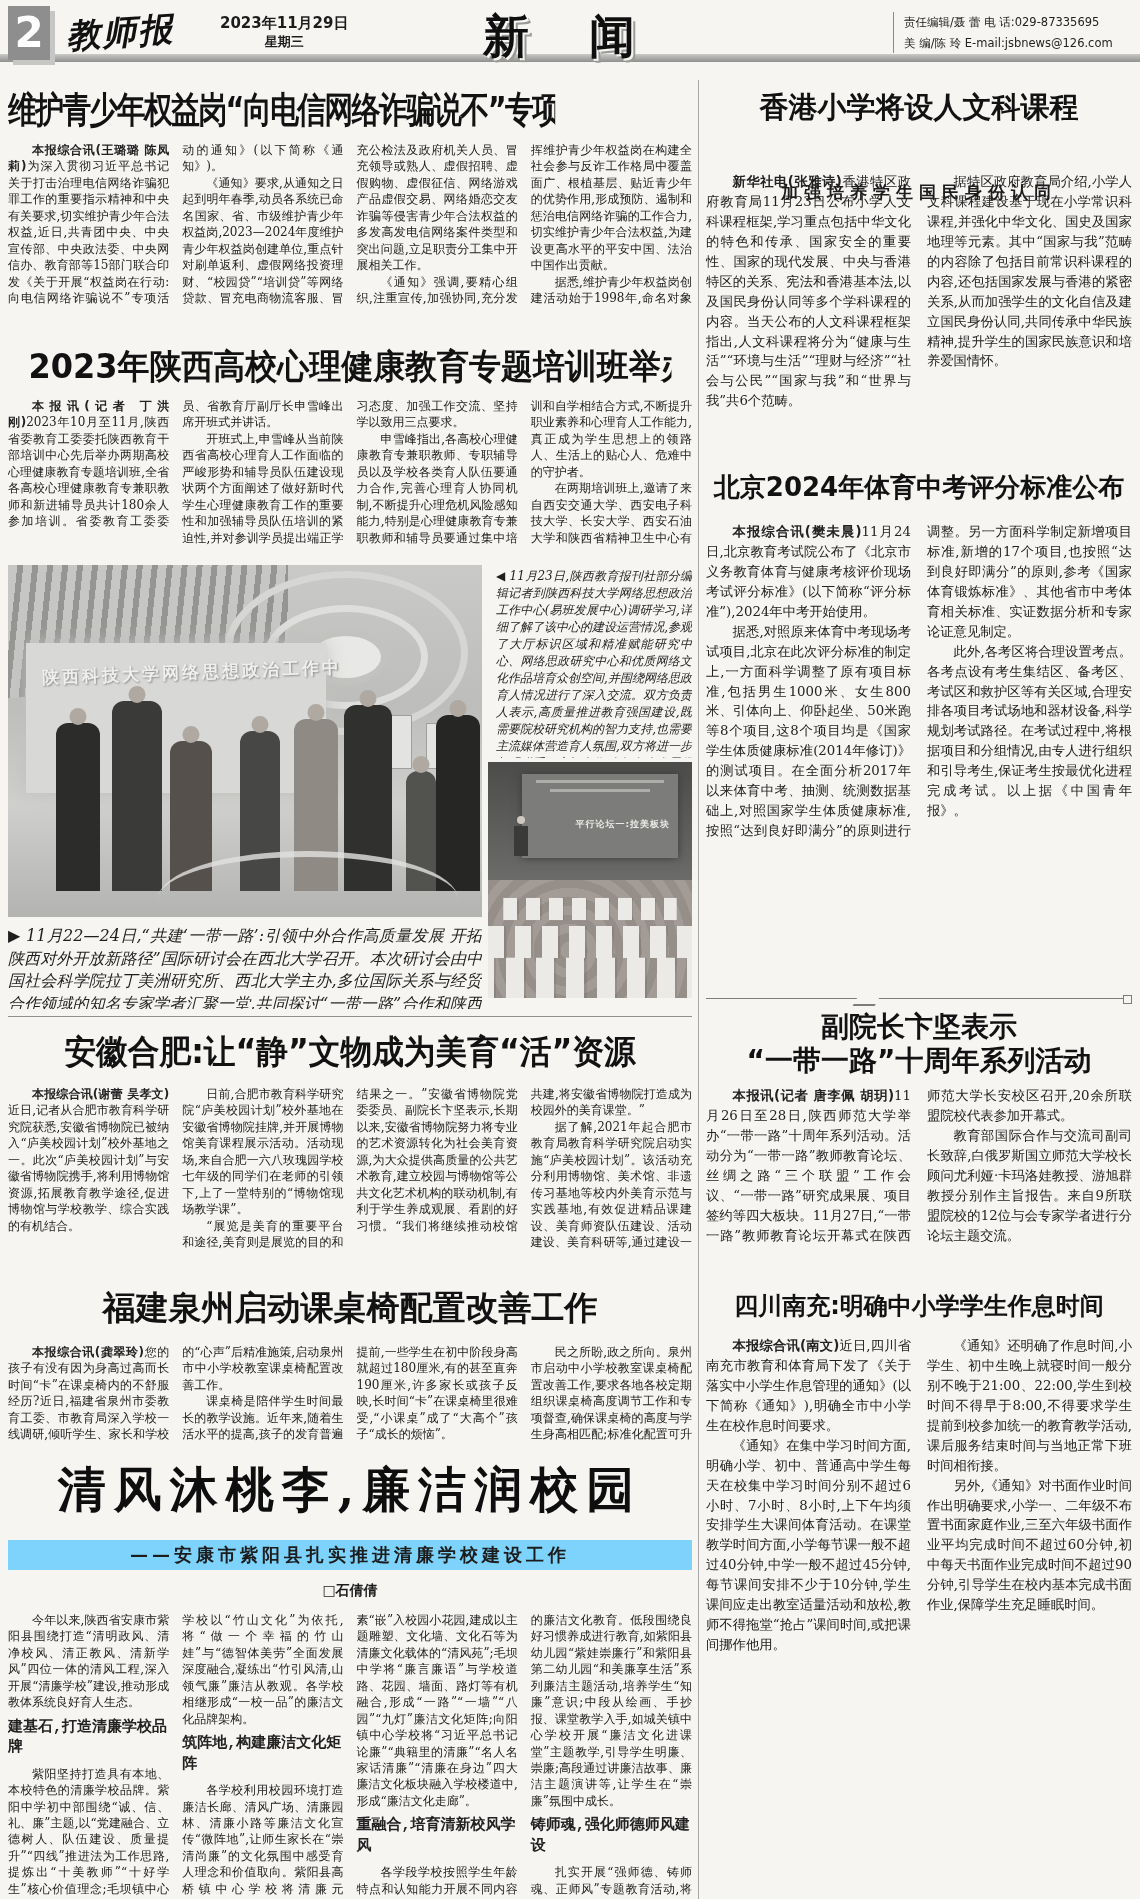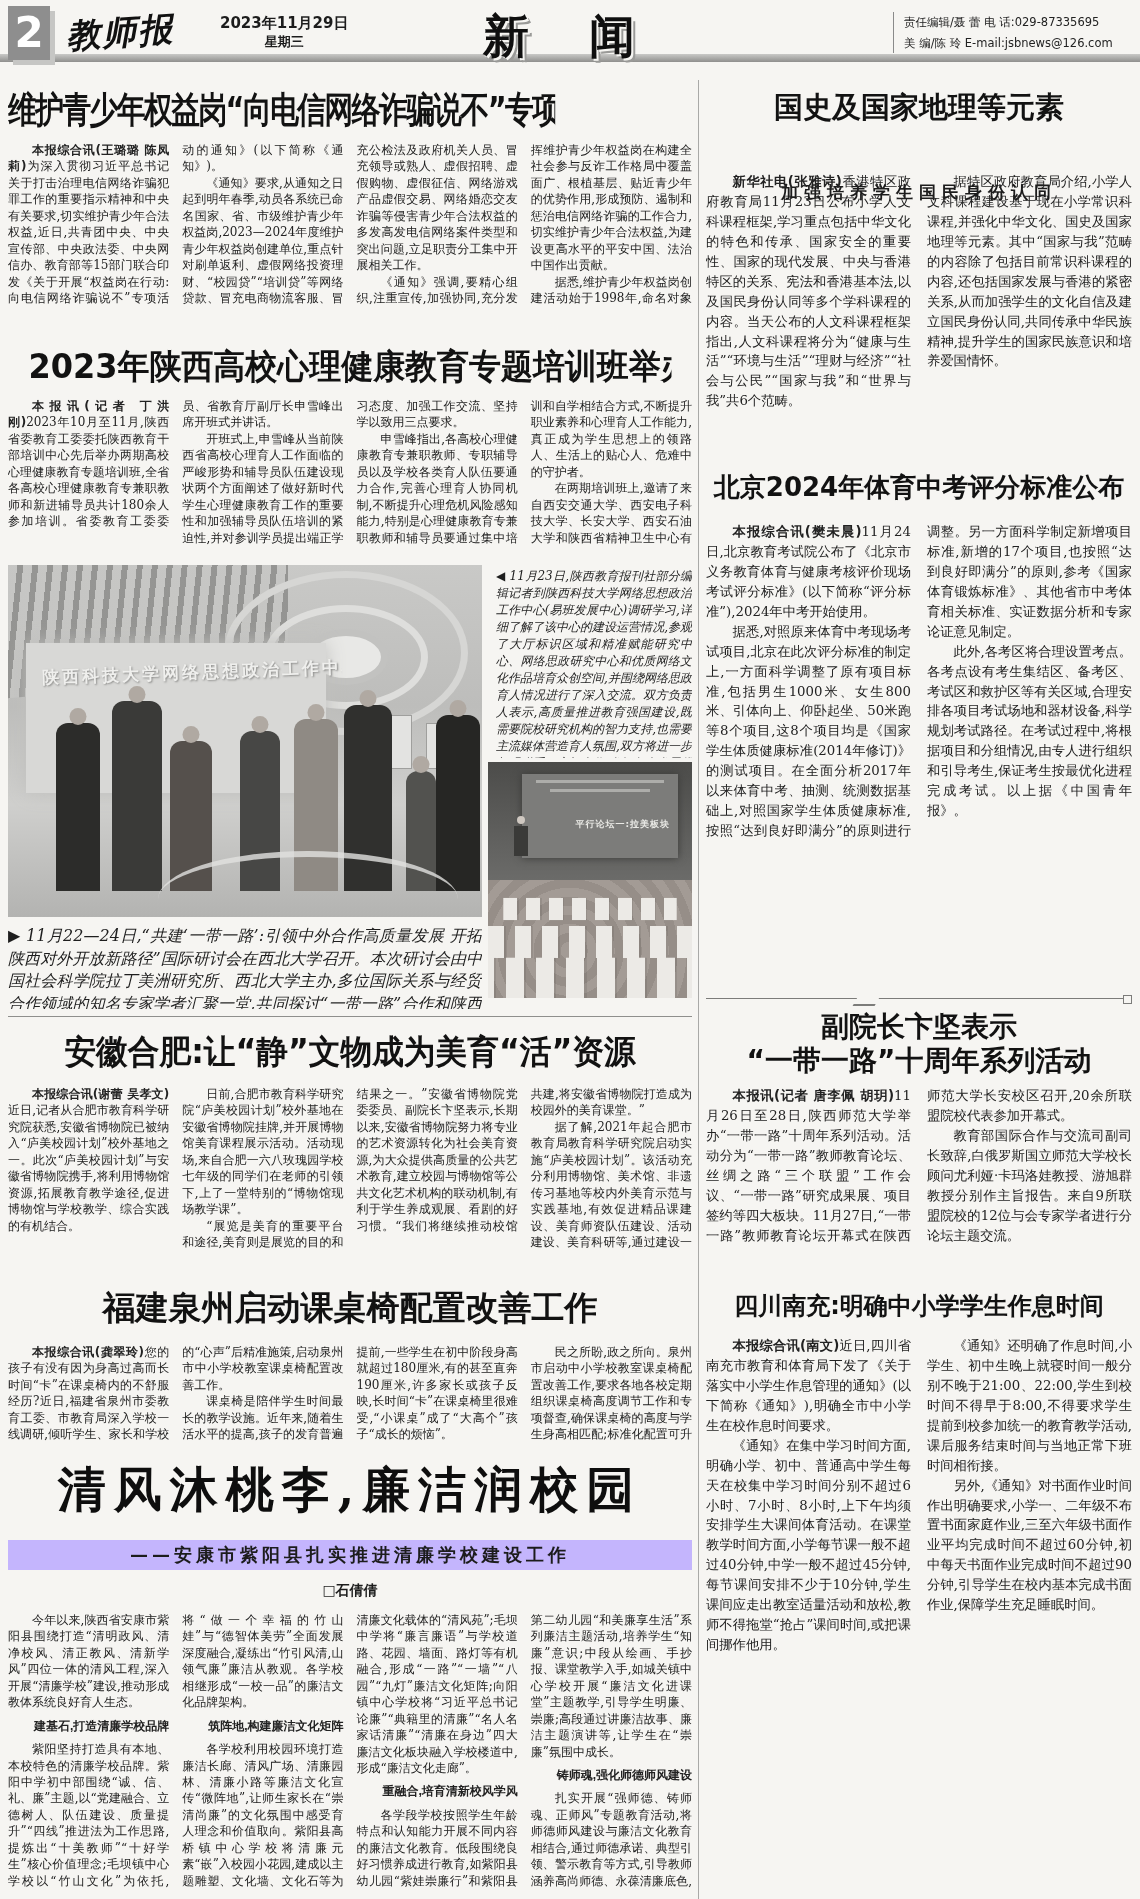--- a/index.html
+++ b/index.html
@@ -26,22 +26,22 @@
   .hrule{height:0;border-top:1px solid #8f8f8d;}
   
   .h-big{font-weight:900;color:#121212;white-space:nowrap;overflow:hidden;}
   .h-center{text-align:center;}
   
   .bodytext{text-align:justify;color:#222;overflow:hidden;font-family:"DejaVu Serif",serif;}
   .cols4{column-count:4;column-gap:13px;font-size:12px;line-height:1.37;}
   .cols2{column-count:2;column-gap:16px;font-size:13.3px;line-height:1.5;}
   .bodytext p{margin:0;text-indent:2em;}
   .lead{font-weight:bold;font-family:"DejaVu Sans",sans-serif;}
-  .subhead{display:block;text-align:right;text-indent:0;font-weight:bold;
-           font-family:Liberation Sans, sans-serif;font-size:12px;margin:7px 0;}
+  .subhead{display:block;text-align:left;text-indent:0;font-weight:bold;
+           font-family:Liberation Mono, monospace;font-size:15px;margin:7px 0;}
   
   .photo1{left:8px;top:565px;width:474px;height:352px;overflow:hidden;
           background:linear-gradient(180deg,#c9c9c7 0%,#bdbdbb 40%,#cfcfcd 68%,#b3b3b1 100%);}
   .slats{position:absolute;left:-20px;top:-18px;width:300px;height:140px;
          background:repeating-linear-gradient(96deg,#8c8c8a 0 6px,#c6c6c4 6px 15px);
          transform:skewY(-5deg);opacity:.85;}
   .ring{position:absolute;border-radius:50%;border:7px solid #dededc;}
   .r1{right:14px;top:6px;width:230px;height:150px;border-color:#d6d6d4;}
   .r2{right:54px;top:40px;width:150px;height:90px;}
   .r3{right:94px;top:64px;width:70px;height:42px;background:#e8e8e6;border-color:#c2c2c0;}
@@ -71,21 +71,21 @@
   .carpet{position:absolute;left:0;top:118px;width:204px;height:118px;
           background:repeating-radial-gradient(circle at 40% 60%,#a39b95 0 9px,#968e88 9px 18px);}
   .chairrow{position:absolute;left:0;right:0;background:
             repeating-linear-gradient(90deg,#eceae6 0 16px,rgba(0,0,0,0.08) 16px 18px,rgba(0,0,0,0) 18px 27px);}
   
   .caption{font-family:"DejaVu Serif",serif;font-style:italic;font-size:12px;line-height:1.42;
            text-align:justify;color:#1e1e1e;overflow:hidden;}
   .credit{display:block;text-align:right;font-style:italic;}
   
   .serifhead{font-family:"DejaVu Serif",serif;font-weight:900;letter-spacing:8px;color:#0e0e0e;}
-  .subtitlebar{background:#c4b5fd;text-align:center;font-family:"DejaVu Serif",serif;
+  .subtitlebar{background:#7dd3fc;text-align:center;font-family:"DejaVu Serif",serif;
                font-weight:bold;font-size:18px;line-height:30px;letter-spacing:4px;}
   .author{text-align:center;font-weight:bold;font-size:14px;}
   
   .orna{border-top:1px solid #7c7c7a;}
   .orna .sq{position:absolute;right:0;top:-4px;width:7px;height:7px;border:1px solid #7c7c7a;
             background:#f6f5f2;}
   .orna .zig{position:absolute;left:150px;top:-5px;width:22px;height:10px;border-bottom:2px solid #7c7c7a;
              transform:skewX(-30deg);background:#f6f5f2;}
 </style>
 </head>
@@ -195,21 +195,21 @@
     <span class="subhead">建基石,打造清廉学校品牌</span>
     <p>紫阳坚持打造具有本地、本校特色的清廉学校品牌。紫阳中学初中部围绕“诚、信、礼、廉”主题,以“党建融合、立德树人、队伍建设、质量提升”“四线”推进法为工作思路,提炼出“十美教师”“十好学生”核心价值理念;毛坝镇中心学校以“竹山文化”为依托,将“做一个幸福的竹山娃”与“德智体美劳”全面发展深度融合,凝练出“竹引风清,山领气廉”廉洁从教观。各学校相继形成“一校一品”的廉洁文化品牌架构。</p>
     <span class="subhead">筑阵地,构建廉洁文化矩阵</span>
     <p>各学校利用校园环境打造廉洁长廊、清风广场、清廉园林、清廉小路等廉洁文化宣传“微阵地”,让师生家长在“崇清尚廉”的文化氛围中感受育人理念和价值取向。紫阳县高桥镇中心学校将清廉元素“嵌”入校园小花园,建成以主题雕塑、文化墙、文化石等为清廉文化载体的“清风苑”;毛坝中学将“廉言廉语”与学校道路、花园、墙面、路灯等有机融合,形成“一路”“一墙”“八园”“九灯”廉洁文化矩阵;向阳镇中心学校将“习近平总书记论廉”“典籍里的清廉”“名人名家话清廉”“清廉在身边”四大廉洁文化板块融入学校楼道中,形成“廉洁文化走廊”。</p>
     <span class="subhead">重融合,培育清新校风学风</span>
     <p>各学段学校按照学生年龄特点和认知能力开展不同内容的廉洁文化教育。低段围绕良好习惯养成进行教育,如紫阳县幼儿园“紫娃崇廉行”和紫阳县第二幼儿园“和美廉享生活”系列廉洁主题活动,培养学生“知廉”意识;中段从绘画、手抄报、课堂教学入手,如城关镇中心学校开展“廉洁文化进课堂”主题教学,引导学生明廉、崇廉;高段通过讲廉洁故事、廉洁主题演讲等,让学生在“崇廉”氛围中成长。</p>
     <span class="subhead">铸师魂,强化师德师风建设</span>
     <p>扎实开展“强师德、铸师魂、正师风”专题教育活动,将师德师风建设与廉洁文化教育相结合,通过师德承诺、典型引领、警示教育等方式,引导教师涵养高尚师德、永葆清廉底色,推动全员育人。紫阳县各学校组织教师签订《廉洁从教承诺书》,开展“廉洁从教·风清气正”主题教育活动,引导教师廉洁从教、廉洁育人,以教师廉洁从教良好风尚,为谱写紫阳教育高质量发展新篇章凝聚力量。</p>
   </div>
 
-  <div class="abs h-big h-center" style="left:706px;top:88px;width:426px;font-size:29px;">国史及国家地理等元素</div>
+  <div class="abs h-big h-center" style="left:706px;top:88px;width:426px;font-size:29px;">香港小学将设人文科课程</div>
   <div class="abs h-center" style="left:706px;top:134px;width:426px;font-family:'DejaVu Serif',serif;font-weight:bold;font-size:17px;letter-spacing:6px;margin-top:47px;">加强培养学生国民身份认同</div>
   <div class="abs bodytext cols2" style="left:706px;top:172px;width:426px;height:290px;">
     <p><span class="lead">新华社电(张雅诗)</span><span>香港特区政府教育局11月23日公布小学人文科课程框架,学习重点包括中华文化的特色和传承、国家安全的重要性、国家的现代发展、中央与香港特区的关系、宪法和香港基本法,以及国民身份认同等多个学科课程的内容。当天公布的人文科课程框架指出,人文科课程将分为“健康与生活”“环境与生活”“理财与经济”“社会与公民”“国家与我”和“世界与我”共6个范畴。</span></p>
     <p>据特区政府教育局介绍,小学人文科课程建设基于现在小学常识科课程,并强化中华文化、国史及国家地理等元素。其中“国家与我”范畴的内容除了包括目前常识科课程的内容,还包括国家发展与香港的紧密关系,从而加强学生的文化自信及建立国民身份认同,共同传承中华民族精神,提升学生的国家民族意识和培养爱国情怀。</p>
   </div>
 
   <div class="abs h-big h-center" style="left:706px;top:470px;width:426px;font-size:26px;">北京2024年体育中考评分标准公布</div>
   <div class="abs bodytext cols2" style="left:706px;top:522px;width:426px;height:466px;">
     <p><span class="lead">本报综合讯(樊未晨)</span><span>11月24日,北京教育考试院公布了《北京市义务教育体育与健康考核评价现场考试评分标准》(以下简称“评分标准”),2024年中考开始使用。</span></p>
     <p>据悉,对照原来体育中考现场考试项目,北京在此次评分标准的制定上,一方面科学调整了原有项目标准,包括男生1000米、女生800米、引体向上、仰卧起坐、50米跑等8个项目,这8个项目均是《国家学生体质健康标准(2014年修订)》的测试项目。在全面分析2017年以来体育中考、抽测、统测数据基础上,对照国家学生体质健康标准,按照“达到良好即满分”的原则进行调整。另一方面科学制定新增项目标准,新增的17个项目,也按照“达到良好即满分”的原则,参考《国家体育锻炼标准》、其他省市中考体育相关标准、实证数据分析和专家论证意见制定。</p>

